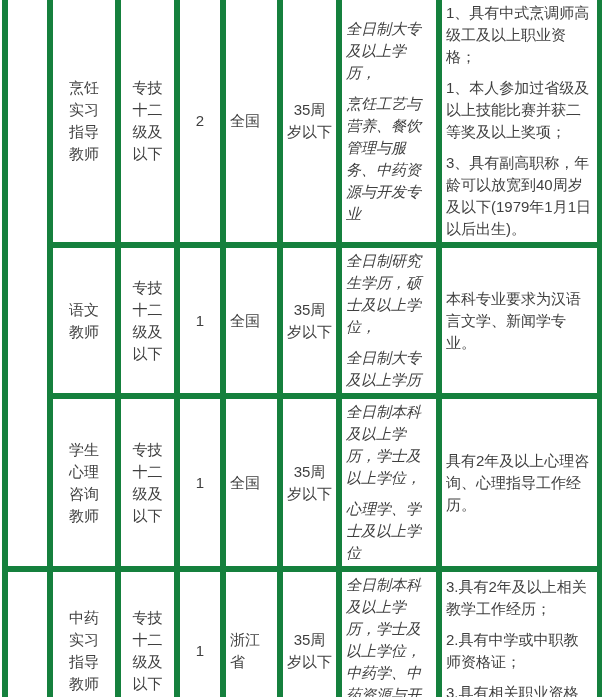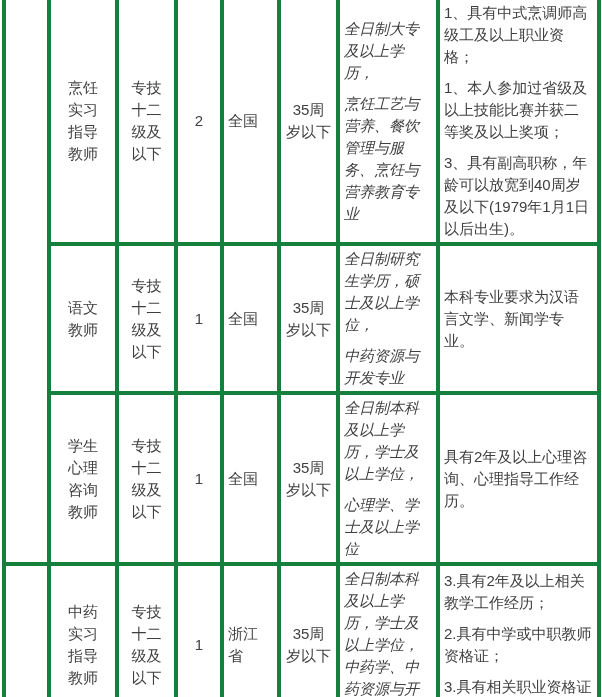--- a/index.html
+++ b/index.html
@@ -18,21 +18,21 @@
   table.recruit {
     border-collapse: collapse;
     table-layout: fixed;
     width: 595px;
     font-family: "Liberation Sans", "DejaVu Sans", sans-serif;
     font-size: 15px;
     line-height: 22px;
     color: #3f3f3f;
   }
   table.recruit td {
-    border: 4px solid #15803d;
+    border: 6px solid #15803d;
     vertical-align: middle;
     padding: 2px 4px;
     word-break: break-all;
     overflow: hidden;
   }
   
   table.recruit tr.first-row td {
     border-top: none;
   }
   td.c-group {
@@ -89,42 +89,42 @@
         <td class="c-level">专技
 十二
 级及
 以下</td>
         <td class="c-count">2</td>
         <td class="c-region">全国</td>
         <td class="c-age">35周
 岁以下</td>
         <td class="c-edu">
           <p>全日制大专及以上学历，</p>
-          <p>烹饪工艺与营养、餐饮管理与服务、烹饪与营养教育专业</p>
+          <p>烹饪工艺与营养、餐饮管理与服务、中药资源与开发专业</p>
         </td>
         <td class="c-req">
           <p>1、具有中式烹调师高级工及以上职业资格；</p>
           <p>1、本人参加过省级及以上技能比赛并获二等奖及以上奖项；</p>
           <p>3、具有副高职称，年龄可以放宽到40周岁及以下(1979年1月1日以后出生)。</p>
         </td>
       </tr>
       <tr style="height:145px">
         <td class="c-job">语文
 教师</td>
         <td class="c-level">专技
 十二
 级及
 以下</td>
         <td class="c-count">1</td>
         <td class="c-region">全国</td>
         <td class="c-age">35周
 岁以下</td>
         <td class="c-edu">
           <p>全日制研究生学历，硕士及以上学位，</p>
-          <p>中药资源与开发专业</p>
+          <p>全日制大专及以上学历</p>
         </td>
         <td class="c-req">
           <p>本科专业要求为汉语言文学、新闻学专业。</p>
         </td>
       </tr>
       <tr style="height:158px">
         <td class="c-job">学生
 心理
 咨询
 教师</td>

